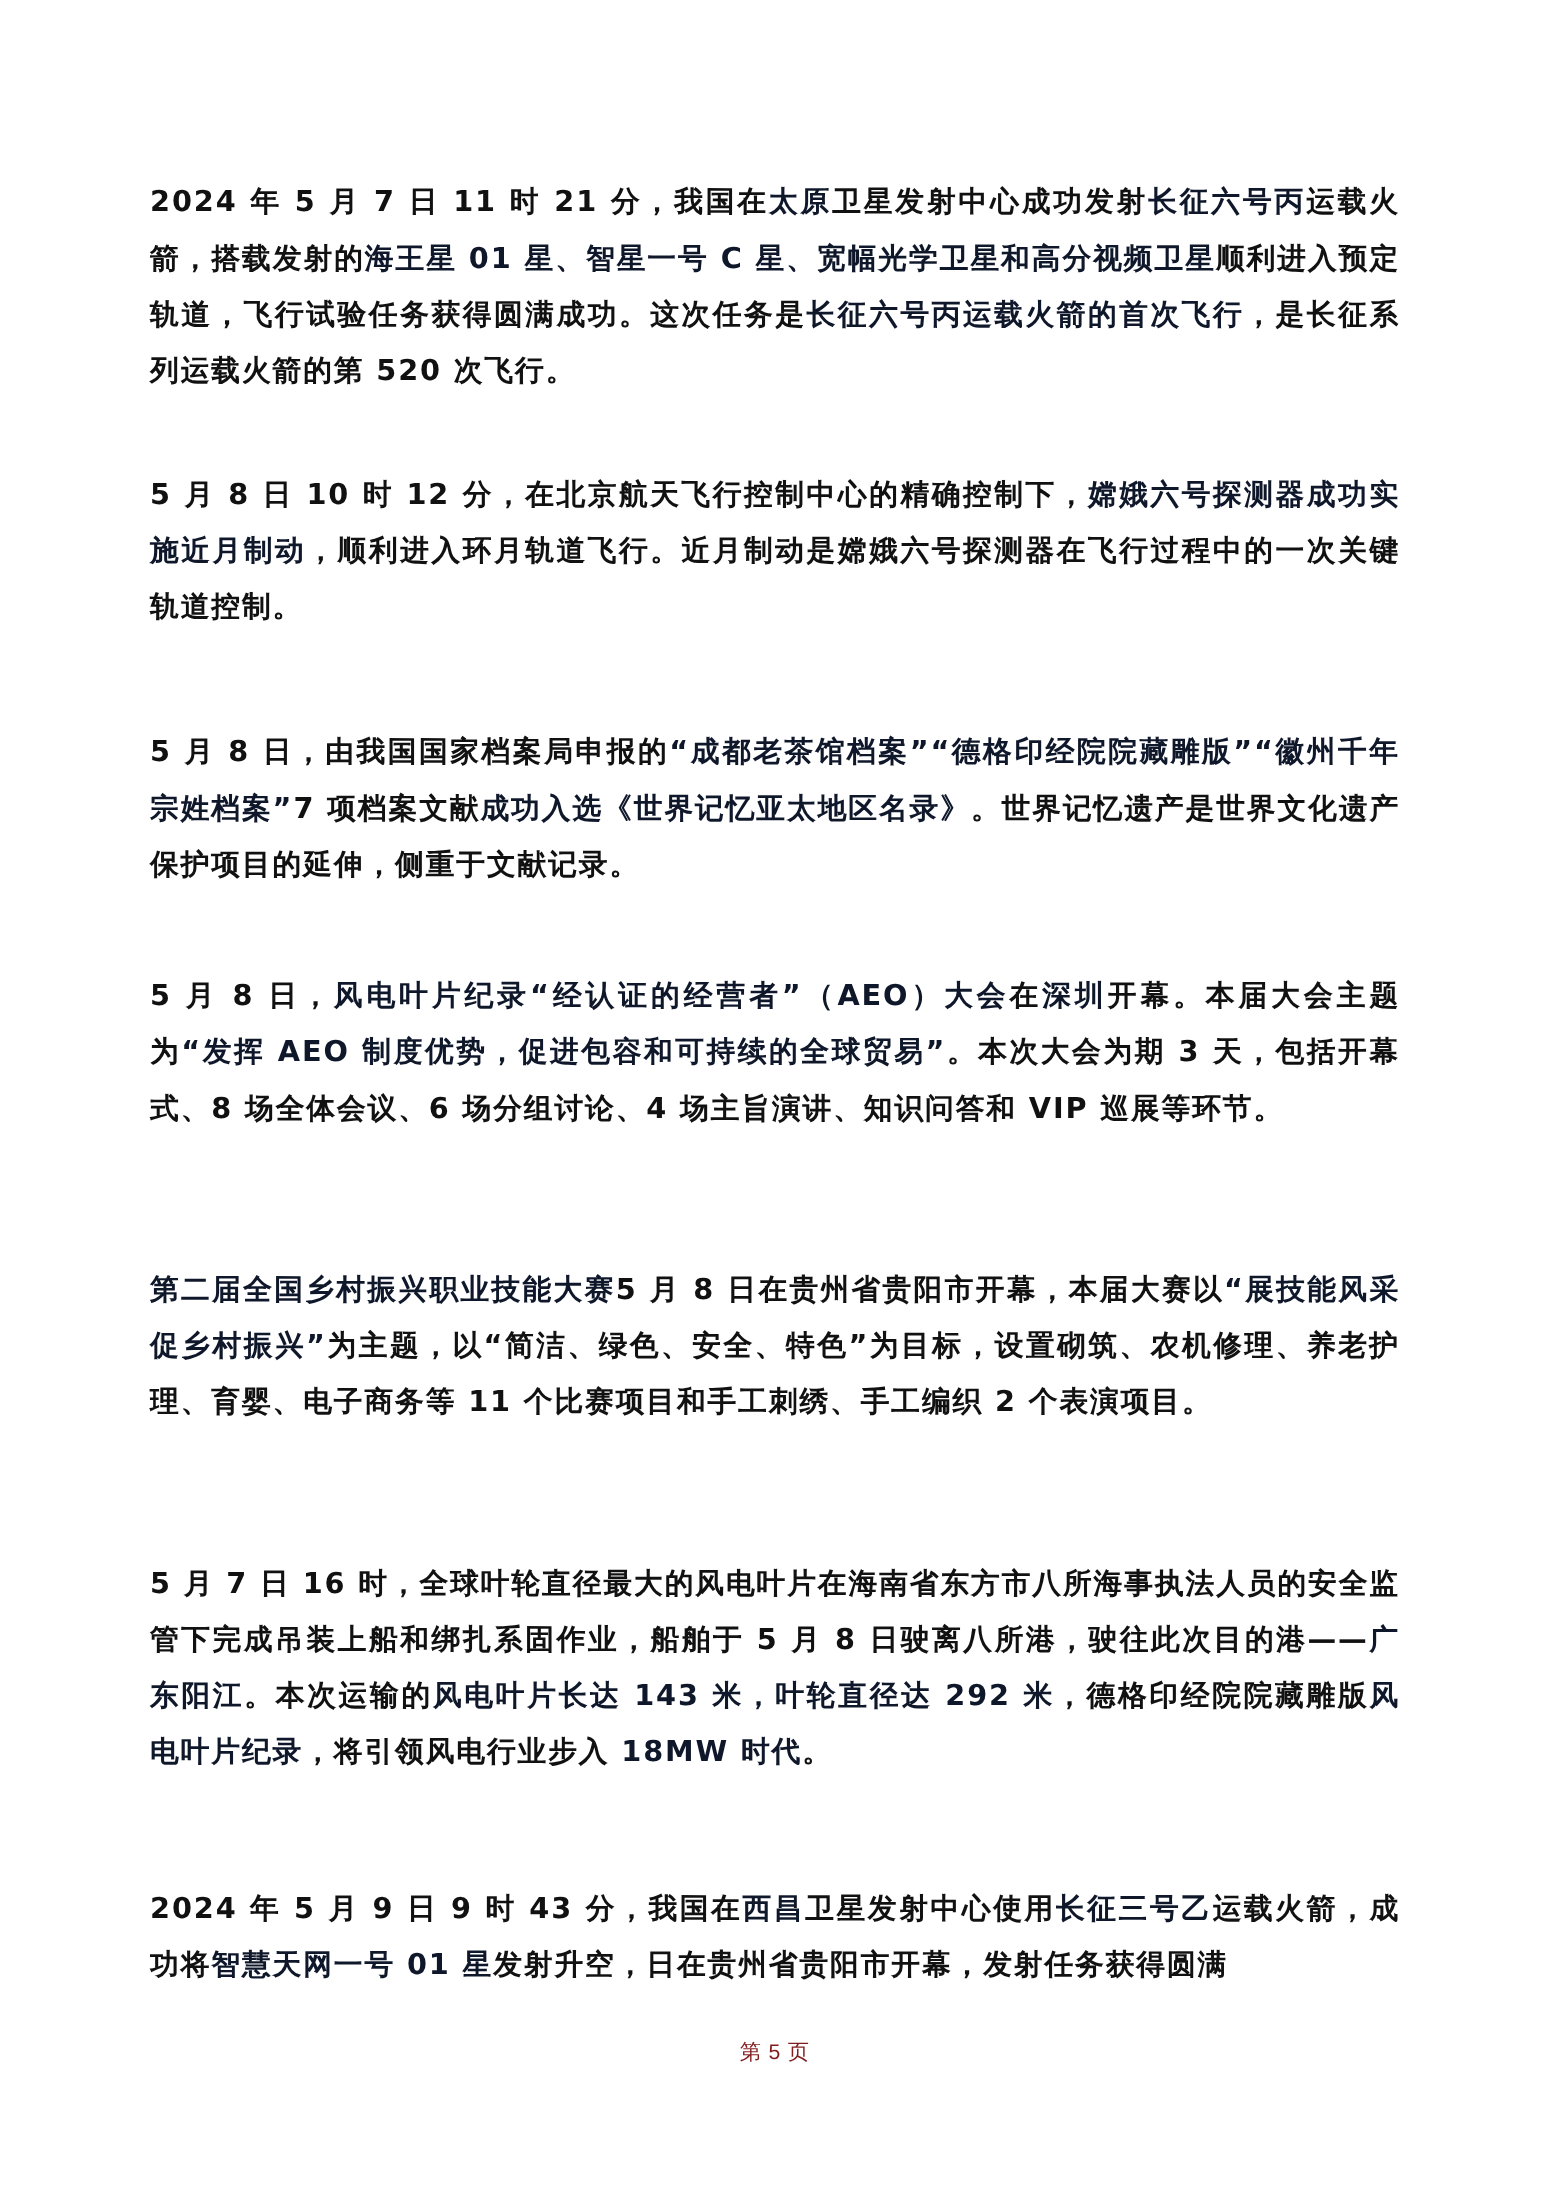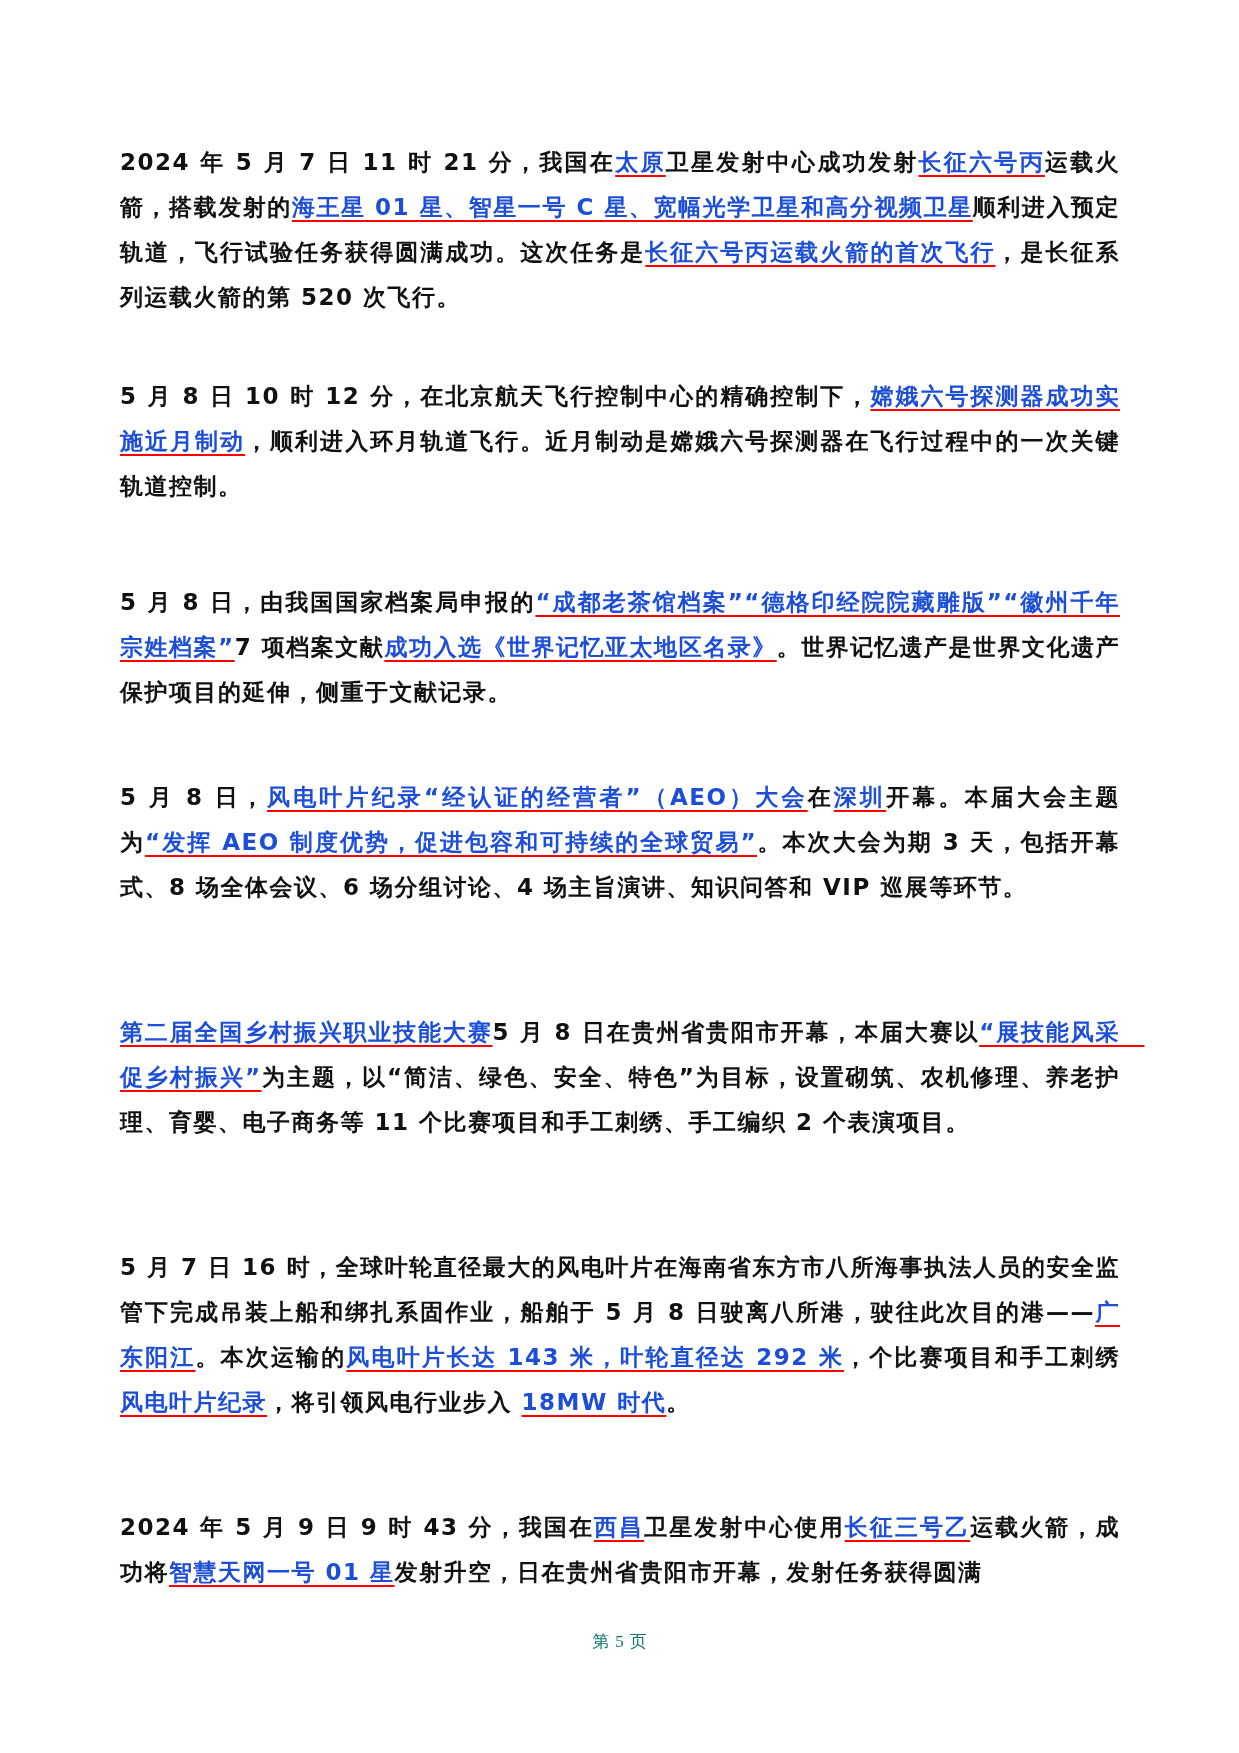--- a/index.html
+++ b/index.html
@@ -23,53 +23,52 @@
     .para {
       font-size: 23px;
       font-weight: bold;
       color: #111111;
       line-height: 45px;
       letter-spacing: 1.5px;
       text-align: justify;
       margin: 0 0 60px 0;
     }
     .para .hl {
-      color: #1d4ed8;
-      text-decoration: underline;
+      color: #0f172a;
       text-decoration-color: #ff0000;
       text-decoration-thickness: 2px;
       text-underline-offset: 5px;
     }
     #p1 { position: absolute; top: 0; }
     #p2 { position: absolute; top: 234px; }
     #p3 { position: absolute; top: 440px; }
     #p4 { position: absolute; top: 635px; }
     #p5 { position: absolute; top: 870px; }
     #p6 { position: absolute; top: 1105px; }
     #p7 { position: absolute; top: 1365px; }
     .footer {
       position: absolute;
       left: 0;
       width: 1239px;
       top: 1630px;
       text-align: center;
       font-size: 17px;
-      color: #0f766e;
-      font-family: Liberation Serif, serif;
+      color: #7f1d1d;
+      font-family: Liberation Sans, sans-serif;
     }
     .footer span.num { margin: 0 6px; }
   </style>
 </head>
 <body>
 
 <div class="page">
   <p class="para" id="p1"><span>2024 年 5 月 7 日 11 时 21 分，我国在</span><span class="hl">太原</span><span>卫星发射中心成功发射</span><span class="hl">长征六号丙</span><span>运载火箭，搭载发射的</span><span class="hl">海王星 01 星、智星一号 C 星、宽幅光学卫星和高分视频卫星</span><span>顺利进入预定轨道，飞行试验任务获得圆满成功。这次任务是</span><span class="hl">长征六号丙运载火箭的首次飞行</span><span>，是长征系列运载火箭的第 520 次飞行。</span></p>
   <p class="para" id="p2"><span>5 月 8 日 10 时 12 分，在北京航天飞行控制中心的精确控制下，</span><span class="hl">嫦娥六号探测器成功实施近月制动</span><span>，顺利进入环月轨道飞行。近月制动是嫦娥六号探测器在飞行过程中的一次关键轨道控制。</span></p>
   <p class="para" id="p3"><span>5 月 8 日，由我国国家档案局申报的</span><span class="hl">“成都老茶馆档案”“德格印经院院藏雕版”“徽州千年宗姓档案”</span><span>7 项档案文献</span><span class="hl">成功入选《世界记忆亚太地区名录》</span><span>。世界记忆遗产是世界文化遗产保护项目的延伸，侧重于文献记录。</span></p>
   <p class="para" id="p4"><span>5 月 8 日，</span><span class="hl">风电叶片纪录“经认证的经营者”（AEO）大会</span><span>在</span><span class="hl">深圳</span><span>开幕。本届大会主题为</span><span class="hl">“发挥 AEO 制度优势，促进包容和可持续的全球贸易”</span><span>。本次大会为期 3 天，包括开幕式、8 场全体会议、6 场分组讨论、4 场主旨演讲、知识问答和 VIP 巡展等环节。</span></p>
   <p class="para" id="p5"><span class="hl">第二届全国乡村振兴职业技能大赛</span><span>5 月 8 日在贵州省贵阳市开幕，本届大赛以</span><span class="hl">“展技能风采　促乡村振兴”</span><span>为主题，以“简洁、绿色、安全、特色”为目标，设置砌筑、农机修理、养老护理、育婴、电子商务等 11 个比赛项目和手工刺绣、手工编织 2 个表演项目。</span></p>
-  <p class="para" id="p6"><span>5 月 7 日 16 时，全球叶轮直径最大的风电叶片在海南省东方市八所海事执法人员的安全监管下完成吊装上船和绑扎系固作业，船舶于 5 月 8 日驶离八所港，驶往此次目的港——</span><span class="hl">广东阳江</span><span>。本次运输的</span><span class="hl">风电叶片长达 143 米，叶轮直径达 292 米</span><span>，个比赛项目和手工刺绣</span><span class="hl">风电叶片纪录</span><span>，将引领风电行业步入 </span><span class="hl">18MW 时代</span><span>。</span></p>
+  <p class="para" id="p6"><span>5 月 7 日 16 时，全球叶轮直径最大的风电叶片在海南省东方市八所海事执法人员的安全监管下完成吊装上船和绑扎系固作业，船舶于 5 月 8 日驶离八所港，驶往此次目的港——</span><span class="hl">广东阳江</span><span>。本次运输的</span><span class="hl">风电叶片长达 143 米，叶轮直径达 292 米</span><span>，德格印经院院藏雕版</span><span class="hl">风电叶片纪录</span><span>，将引领风电行业步入 </span><span class="hl">18MW 时代</span><span>。</span></p>
   <p class="para" id="p7"><span>2024 年 5 月 9 日 9 时 43 分，我国在</span><span class="hl">西昌</span><span>卫星发射中心使用</span><span class="hl">长征三号乙</span><span>运载火箭，成功将</span><span class="hl">智慧天网一号 01 星</span><span>发射升空，日在贵州省贵阳市开幕，发射任务获得圆满</span></p>
 </div>
 
 <div class="footer">
   <span>第</span><span class="num">5</span><span>页</span>
 </div>
 
 </body></html>

